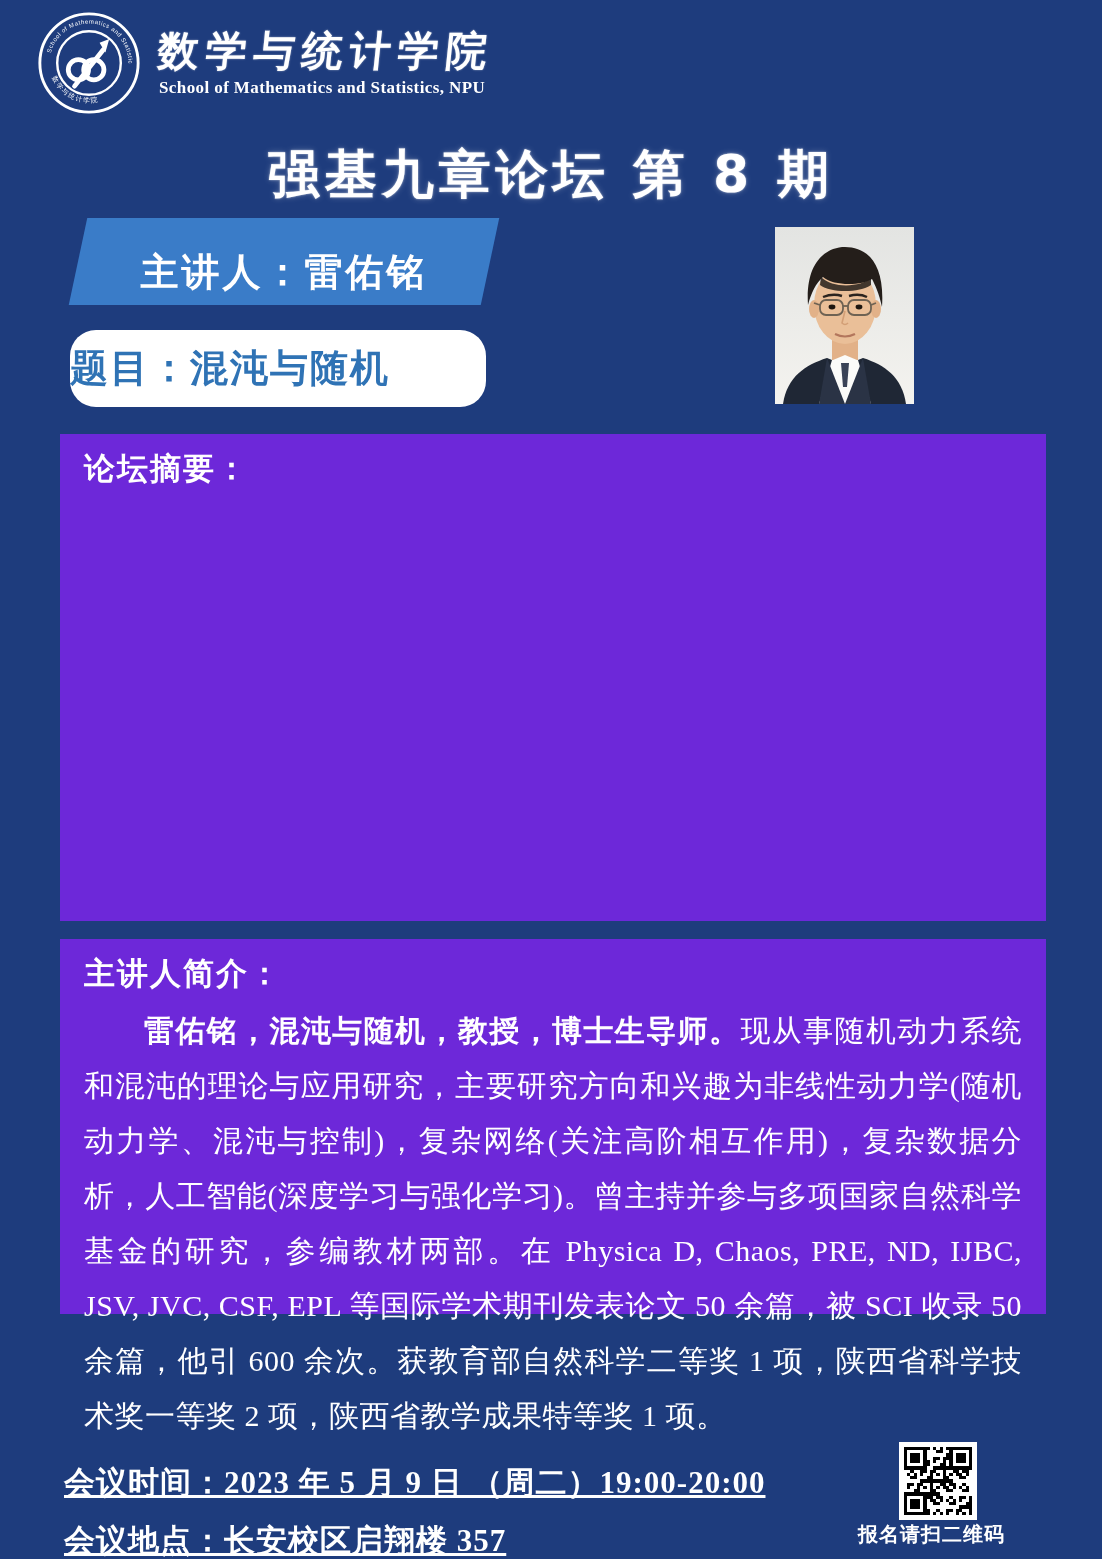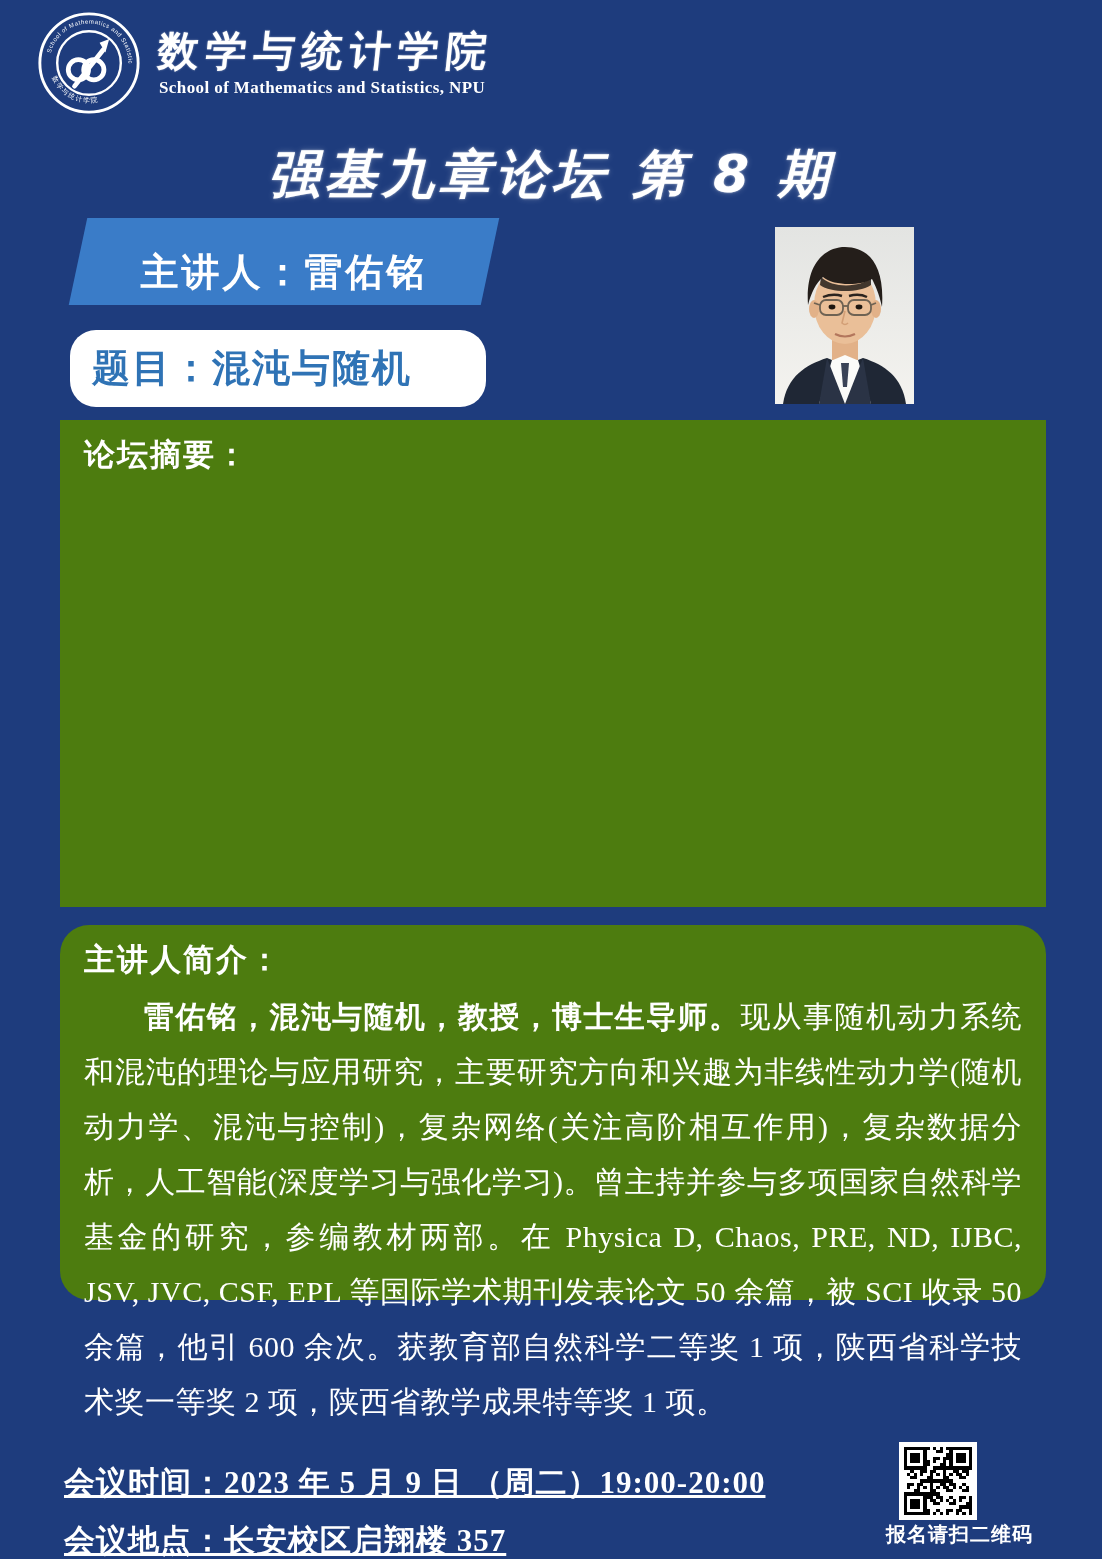--- a/index.html
+++ b/index.html
@@ -22,50 +22,50 @@
     position:absolute; left:159px; top:78px;
     font-size:17px; font-weight:700; letter-spacing:.4px;
     font-family:"Liberation Serif", serif;
   }
   
   .main-title {
     position:absolute; left:0; top:140px; width:100%;
     text-align:center; font-size:52px; font-weight:900; letter-spacing:5px;
     text-shadow:0 0 2px rgba(255,255,255,.65), 0 0 6px rgba(255,255,255,.25);
     font-family:"DejaVu Sans", sans-serif;
-    font-style:italic;
   }
   
   .banner-bg {
     position:absolute; left:78px; top:218px; width:412px; height:87px;
     background:#3a7cc8; transform:skewX(-12deg);
   }
   .banner-text {
     position:absolute; left:78px; top:218px; width:412px; height:108px;
     display:flex; align-items:center; justify-content:center;
     font-size:38px; font-weight:700; letter-spacing:3px;
     font-family:"DejaVu Sans", sans-serif;
   }
   
   .topic-pill {
     position:absolute; left:70px; top:330px; width:416px; height:77px;
     background:#ffffff; border-radius:26px;
-    display:flex; align-items:center; padding-left:22px;
+    display:flex; align-items:center; 
     font-size:38px; font-weight:700; letter-spacing:2px; color:#2f73b5;
     font-family:"DejaVu Sans", sans-serif;
   }
   
   .photo { position:absolute; left:775px; top:227px; width:139px; height:177px; }
   
   .panel {
-    position:absolute; left:60px; width:986px; background:#4d7c0f;
+    position:absolute; left:60px; width:986px; background:#6d28d9;
     padding:14px 24px 12px 24px;
+    margin-top:14px;
   }
   .panel.abstract { top:420px; height:487px; }
-  .panel.bio      { top:925px; height:375px;border-radius:29px; }
+  .panel.bio      { top:925px; height:375px; }
   .panel h2 {
     font-size:31px; font-weight:700; letter-spacing:2px;
     font-family:"DejaVu Sans", sans-serif;
   }
   .panel p {
     margin-top:8px; font-size:30px; line-height:55px;
     text-indent:2em; text-align:justify; letter-spacing:.5px;
     font-family:"Liberation Serif", serif;
   }
   .panel p b { font-weight:700; font-family:"DejaVu Sans", sans-serif; }
@@ -81,21 +81,21 @@
     position:absolute; left:899px; top:1442px; width:78px; height:78px;
     background:#ffffff; padding:5px;
   }
   .qr-grid {
     width:100%; height:100%;
     display:grid; grid-template-columns:repeat(21,1fr); grid-template-rows:repeat(21,1fr);
   }
   .qr-grid .m { background:#000; }
   .qr-caption {
     position:absolute; left:858px; top:1521px; font-size:20px; font-weight:700;
-    letter-spacing:1px; font-family:"DejaVu Sans", sans-serif;margin-left:28px;
+    letter-spacing:1px; font-family:"DejaVu Sans", sans-serif;
   }
 </style>
 </head>
 <body>
 
 <div class="poster">
 
   <svg class="seal" viewBox="0 0 110 110">
     <circle cx="55" cy="55" r="51" fill="none" stroke="#ffffff" stroke-width="3"></circle>
     <circle cx="55" cy="55" r="33" fill="none" stroke="#ffffff" stroke-width="2.5"></circle>

